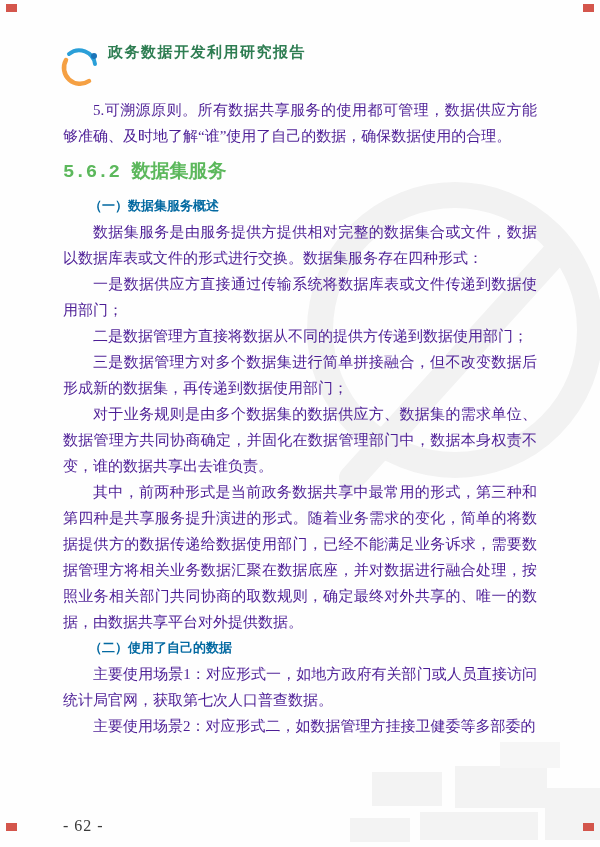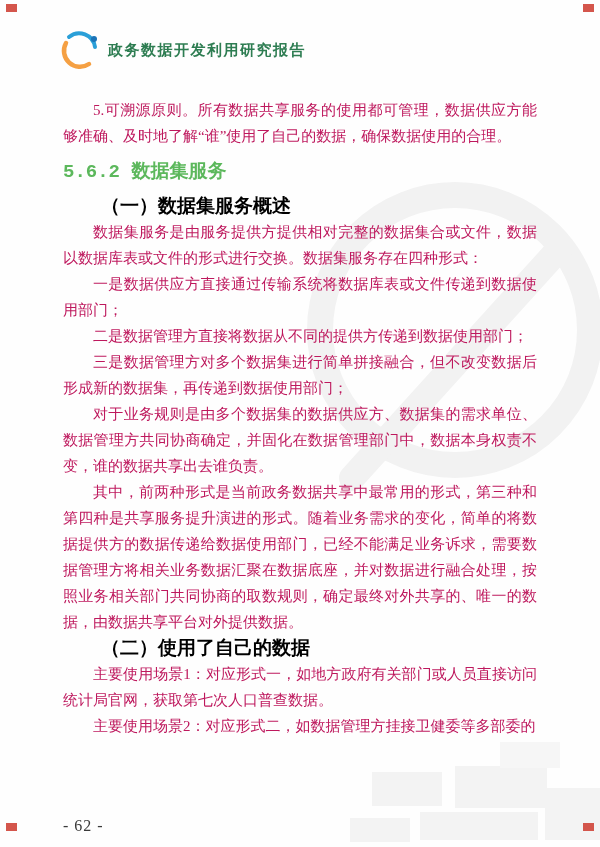--- a/index.html
+++ b/index.html
@@ -28,60 +28,60 @@
   .corner-mark.br { right: 6px; bottom: 16px; }
 
   
   .watermark {
     position: absolute; left: 0; top: 0;
     width: 600px; height: 847px;
     pointer-events: none;
   }
 
   .header {
-    position: absolute; top: 26px; left: 58px;
-    display: flex; align-items: center;
+    position: absolute; top: 43px; left: 58px;
+    display: flex; 
   }
   .logo { width: 44px; height: 48px; flex: 0 0 auto; }
   .header-title {
     margin-left: 6px;
     font-size: 15px;
     font-weight: bold;
     letter-spacing: 1.5px;
     color: var(--header-title-green, #2e7d52);
   }
 
   .content {
     position: absolute; top: 97px; left: 63px;
     width: 474px;
   }
   .para {
     margin: 0;
     text-indent: 2em;
     font-size: 15px;
     line-height: 26px;
     text-align: justify;
-    color: #be185d;
+    color: #4c1d95;
   }
   .section-heading {
     margin: 9px 0 7px 0;
     font-family: Liberation Mono, monospace;
     font-size: 19px;
     font-weight: bold;
     line-height: 28px;
     color: var(--heading-green, #5cb85c);
   }
   .sub-heading {
     margin: 0;
     text-indent: 2em;
-    font-size: 19px;
+    font-size: 13px;
     line-height: 26px;
     font-weight: bold;
     font-family: "Liberation Sans", "DejaVu Sans", sans-serif;
-    color: #000000;
+    color: #0369a1;
   }
 
   .footer {
     position: absolute; left: 63px; bottom: 12px;
     font-size: 16px;
     color: #3a3a3a;
     letter-spacing: 1px;
   }
 </style>
 </head>

